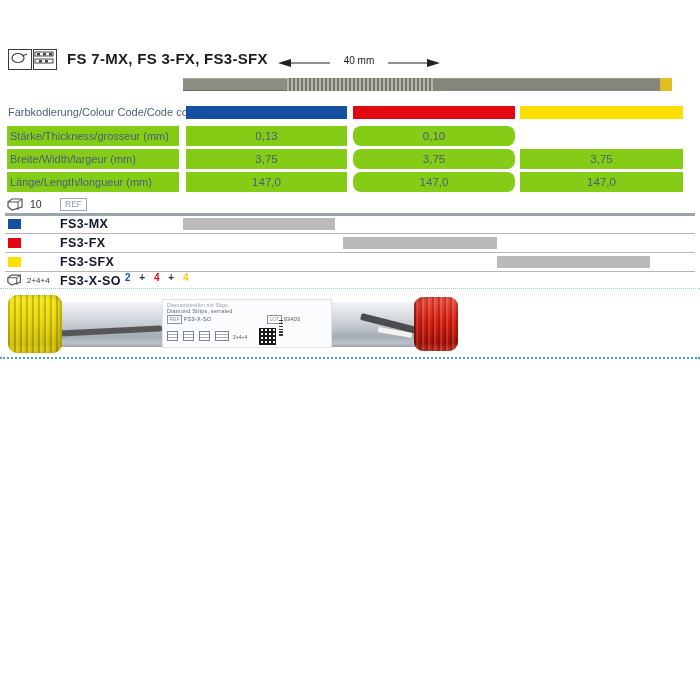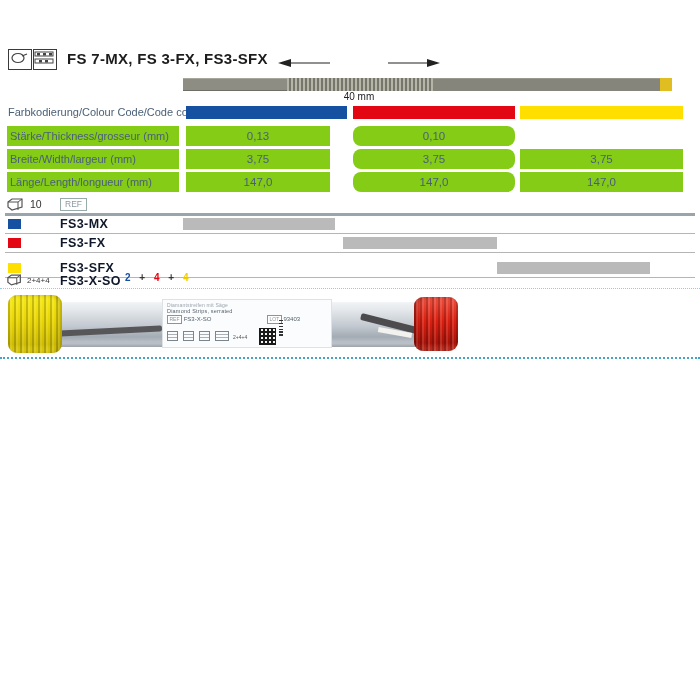--- a/index.html
+++ b/index.html
@@ -7,21 +7,21 @@
     position:relative;width:700px;height:700px;background:#fff;overflow:hidden;
     font-family:"Liberation Sans","DejaVu Sans",sans-serif;color:#223;
   }
   
   .hdr-icon{position:absolute;top:49px;width:22px;height:19px;border:1.4px solid #3a3a3a;background:#fff;}
   .hdr-icon.i1{left:8px;}
   .hdr-icon.i2{left:33px;}
   .page-title{position:absolute;left:67px;top:50px;font-size:15px;font-weight:bold;color:#1c1c1c;letter-spacing:.3px;}
   .dim-arrow{position:absolute;left:278px;top:54px;width:162px;height:16px;}
   .dim-arrow svg{position:absolute;left:0;top:0;}
-  .dim-label{position:absolute;left:0;top:1px;width:162px;text-align:center;font-size:10px;color:#222;margin-top:36px;}
+  .dim-label{position:absolute;left:0;top:1px;width:162px;text-align:center;font-size:10px;color:#222;}
   
   .strip{position:absolute;left:183px;top:78px;width:477px;height:13px;background:#8d8d83;
          box-shadow:inset 0 1px 0 #a6a69b, inset 0 -1px 0 #6e6e64;}
   .strip .serr{position:absolute;left:104px;top:0;width:146px;height:13px;
          background:repeating-linear-gradient(90deg,#b5b5a8 0 2px,#76766c 2px 3px,#75756b 3px 4px);}
   .strip .dark{position:absolute;left:250px;top:0;width:227px;height:13px;background:#85857b;
          box-shadow:inset 0 1px 0 #99998e;}
   .strip-tip{position:absolute;left:660px;top:78px;width:12px;height:13px;background:#e0bd20;}
   
   .ccode-label{position:absolute;left:8px;top:106px;font-size:11px;color:#4a6078;}
@@ -30,31 +30,31 @@
   .cbar.b2{left:353px;width:162px;background:#e30613;}
   .cbar.b3{left:520px;width:163px;background:#ffdf00;}
   
   .spec-table{position:absolute;left:7px;top:126px;width:676px;height:66px;}
   .spec-row{position:absolute;left:0;width:676px;height:20px;}
   .spec-row.r0{top:0;} .spec-row.r1{top:23px;} .spec-row.r2{top:46px;}
   .spec-cell{position:absolute;top:0;height:20px;background:#84cc16;font-size:11px;color:#4a6078;
              display:flex;align-items:center;}
   .spec-cell.lab{left:0;width:172px;padding-left:3px;box-sizing:border-box;}
   .spec-cell.v{justify-content:center;font-size:11.5px;}
-  .spec-cell.c1{left:179px;width:144px;}
+  .spec-cell.c1{left:179px;width:161px;}
   .spec-cell.c2{left:346px;width:162px;border-radius:8px;}
   .spec-cell.c3{left:513px;width:163px;}
   
   .plist-hdr{position:absolute;left:5px;top:196px;width:690px;height:17px;}
   .plist-hdr .qty{position:absolute;left:25px;top:2px;font-size:10.5px;color:#333;}
   .ref-box{position:absolute;left:55px;top:2px;border:1px solid #9aa;color:#8a99a3;font-size:8.5px;
            padding:0 4px;line-height:11px;background:#fff;}
   .hdr-rule{position:absolute;left:5px;top:213px;width:690px;height:2.5px;background:#9aa4ab;}
   .prow{position:absolute;left:5px;width:690px;height:18px;border-bottom:1px solid #b5b5b5;}
-  .prow.p1{top:215px;} .prow.p2{top:234px;} .prow.p3{top:253px;margin-top:6px;}
+  .prow.p1{top:215px;} .prow.p2{top:234px;} .prow.p3{top:253px;}
   .prow.p4{top:272px;height:16px;border-bottom:none;}
   .sq{position:absolute;left:3px;top:4px;width:13px;height:10px;}
   .sq.blue{background:#1650a0;} .sq.red{background:#e30613;} .sq.yellow{background:#ffdf00;}
   .pname{position:absolute;left:55px;top:2px;font-size:12.5px;font-weight:bold;color:#0f172a;letter-spacing:.4px;}
   .gbar{position:absolute;top:3px;height:12px;background:#bababa;}
   .gbar.g1{left:178px;width:152px;}
   .gbar.g2{left:338px;width:154px;}
   .gbar.g3{left:492px;width:153px;}
   .pk-icon{position:absolute;left:2px;top:2px;}
   .pk-qty-small{position:absolute;left:22px;top:4px;font-size:8px;color:#333;}

